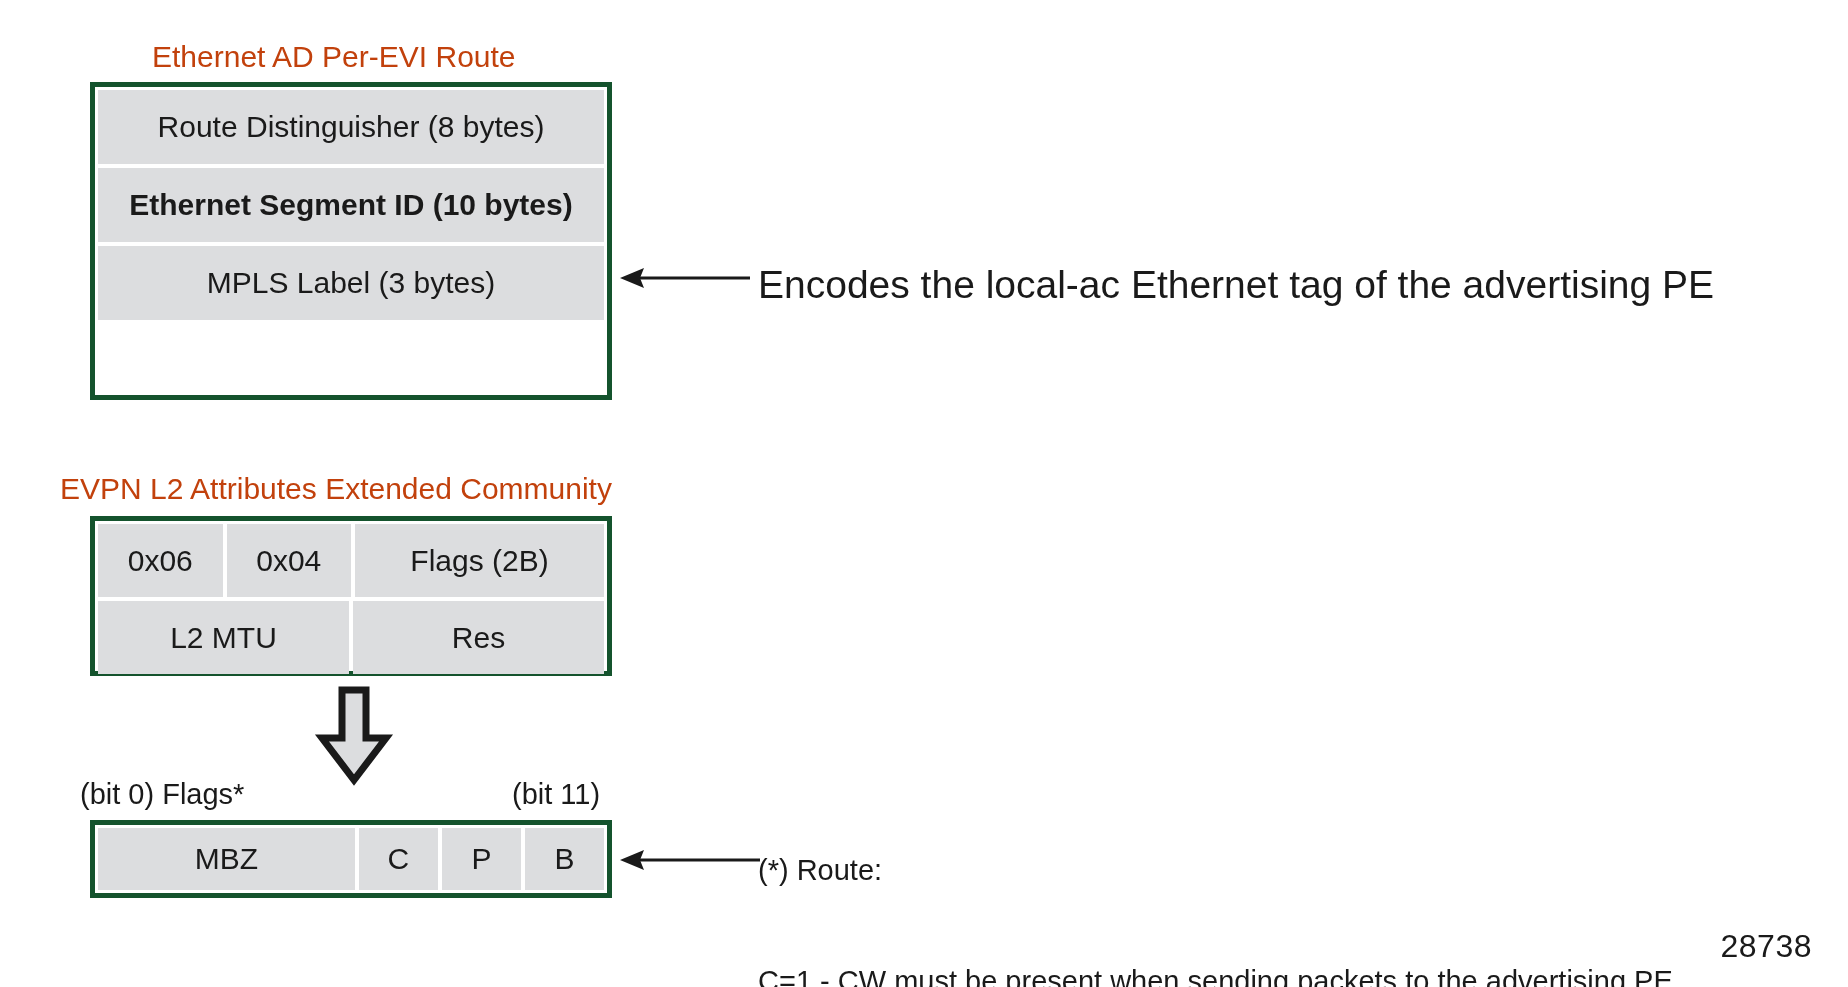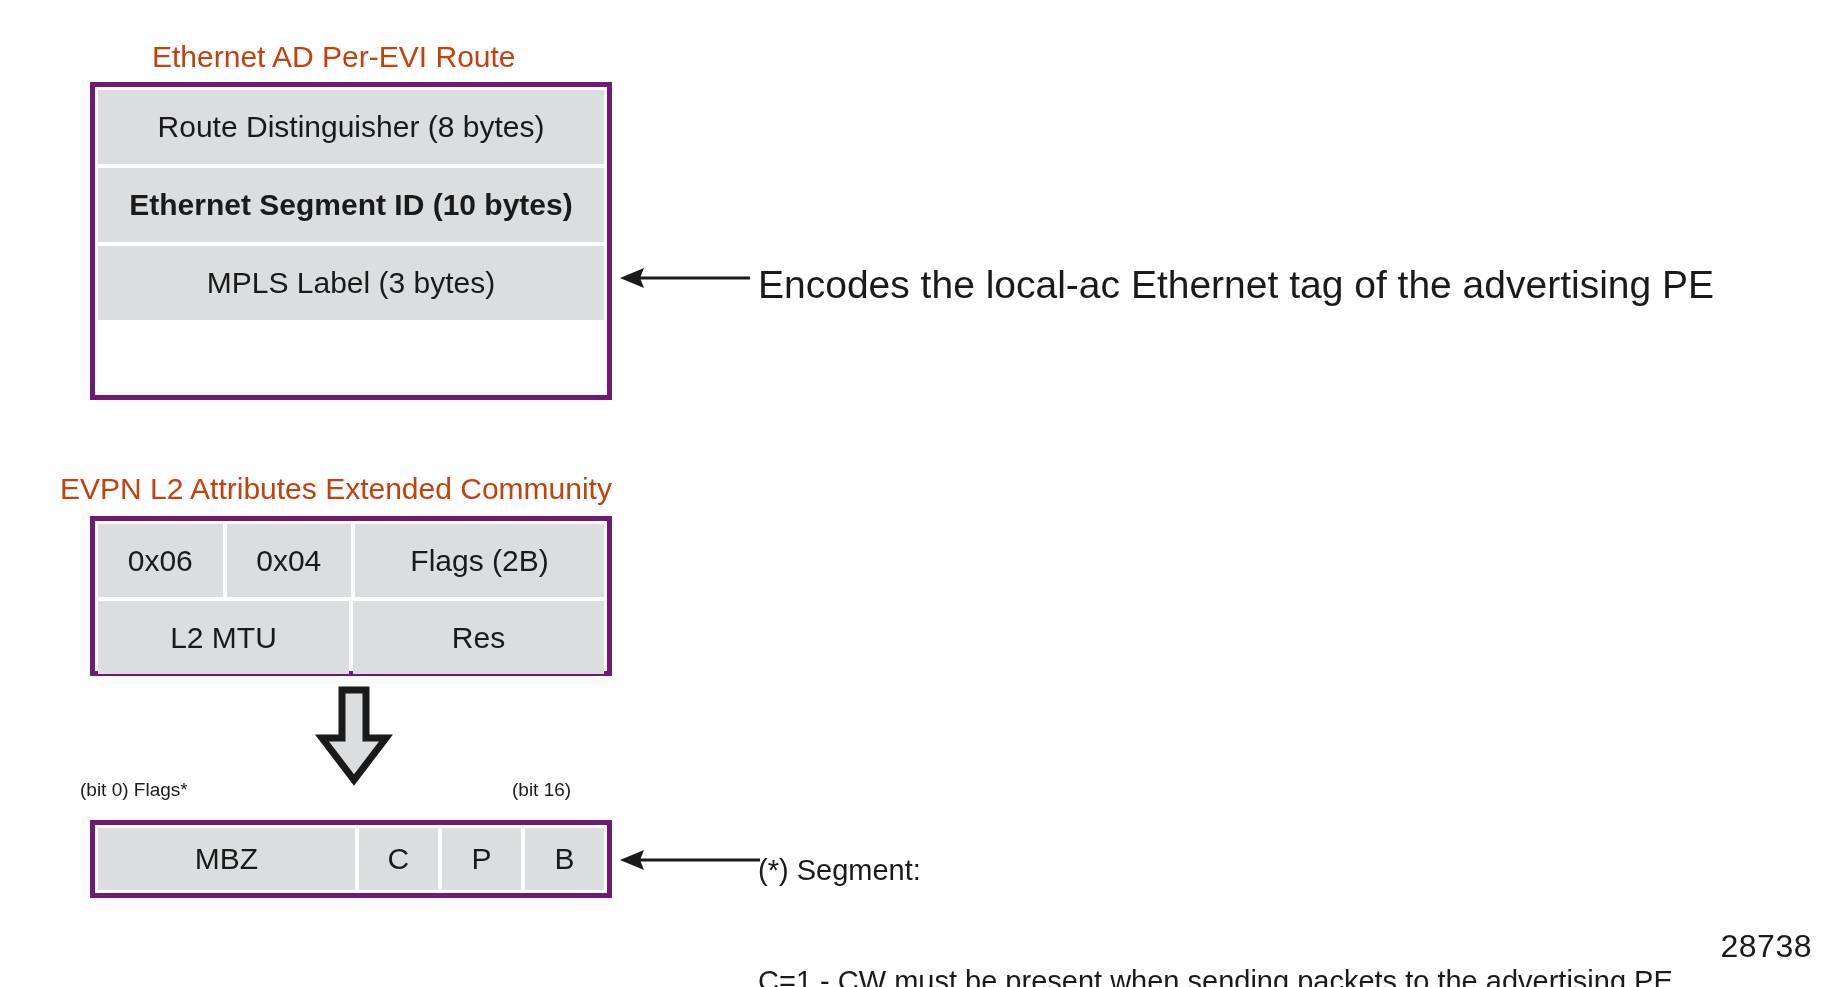--- a/index.html
+++ b/index.html
@@ -21,21 +21,21 @@
   
   .caption {
     font-size: 30px;
     line-height: 1;
     white-space: nowrap;
     color: #c2410c;
   }
 
   
   .pkt-table {
-    border: 5px solid #701a75;
+    border: 5px solid #14532d;
     background: #ffffff;
     box-sizing: border-box;
     padding: 3px;
   }
   .pkt-row {
     display: flex;
     width: 100%;
     box-sizing: border-box;
   }
   .pkt-row + .pkt-row { margin-top: 4px; }
@@ -60,21 +60,21 @@
   
   #l2-attr-table { left: 90px; top: 516px; width: 522px; height: 160px; }
   #l2-attr-table .pkt-row { height: 73px; }
 
   
   #flags-table { left: 90px; top: 820px; width: 522px; height: 78px; }
   #flags-table .pkt-row { height: 100%; }
 
   
   .bit-label {
-    font-size: 19px;
+    font-size: 29px;
     line-height: 1;
     white-space: nowrap;
   }
 
   
   .annot {
     font-size: 39px;
     line-height: 1;
     white-space: nowrap;
   }
@@ -136,39 +136,39 @@
 </div>
 
 <div class="abs" style="left:316px; top:686px;">
   <svg width="76" height="98" viewBox="0 0 76 98">
     <polygon points="26,4 50,4 50,52 70,52 38,94 6,52 26,52" fill="#dcdddf" stroke="#1a1a1a" stroke-width="7" stroke-linejoin="miter"></polygon>
   </svg>
 </div>
 
 <div class="abs bit-label" style="left:80px; top:780px;">(bit 0) Flags*</div>
 
-<div class="abs bit-label" style="left:512px; top:780px;">(bit 16)</div>
+<div class="abs bit-label" style="left:512px; top:780px;">(bit 11)</div>
 
 <div class="abs pkt-table" id="flags-table">
   <div class="pkt-row">
     <div class="pkt-cell" style="width:52%;">MBZ</div>
     <div class="pkt-cell" style="width:16%;">C</div>
     <div class="pkt-cell" style="width:16%;">P</div>
     <div class="pkt-cell" style="width:16%;">B</div>
   </div>
 </div>
 
 <div class="abs" style="left:612px; top:840px;">
   <svg width="150" height="40" viewBox="0 0 150 40">
     <line x1="148" y1="20" x2="26" y2="20" stroke="#1a1a1a" stroke-width="3"></line>
     <polygon points="8,20 32,10 28,20 32,30" fill="#1a1a1a"></polygon>
   </svg>
 </div>
 
 <div class="abs legend" style="left:758px; top:778px;">
-  <div class="legend-line">(*) Segment:</div>
+  <div class="legend-line">(*) Route:</div>
   <div class="legend-line">C=1 - CW must be present when sending packets to the advertising PE</div>
   
   
   
 </div>
 
 <div class="abs" id="figure-number">28738</div>
 
 </body></html>

